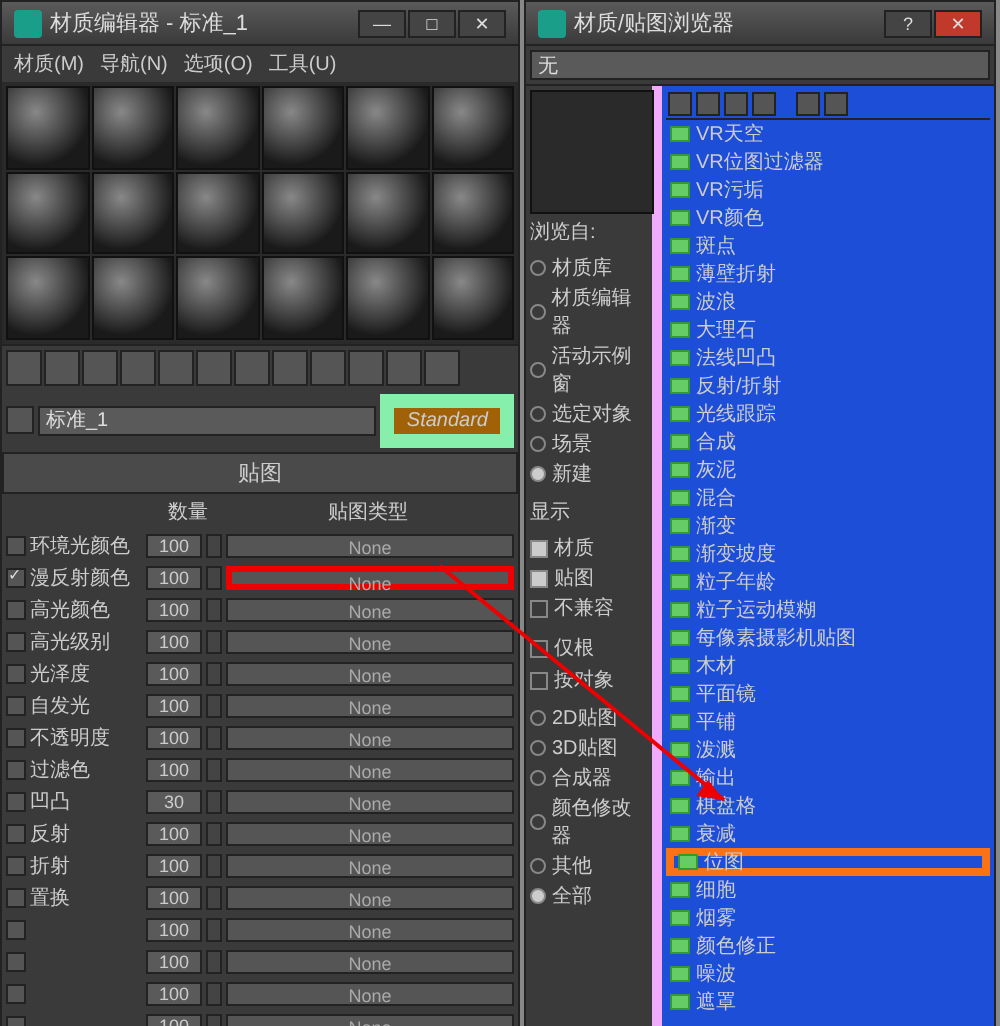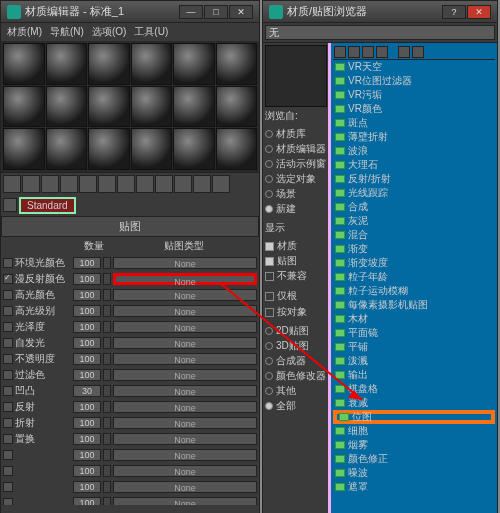--- a/index.html
+++ b/index.html
@@ -16,44 +16,44 @@
 .menubar span { cursor: pointer; }
 .left { width: 260px; }
 .right { width: 236px; }
 .mat-grid { display: grid; grid-template-columns: repeat(6, 1fr); gap: 1px; padding: 2px; background: #2a2a2a; }
 .mat-sphere { width: 100%; aspect-ratio: 1; background: radial-gradient(circle at 35% 30%, #888, #1a1a1a 70%); border: 1px solid #111; }
 .tool { width: 14px; height: 14px; background: #555; border: 1px solid #222; }
 .toolbar2 { display: flex; gap: 1px; padding: 2px; background: #3a3a3a; border-top: 1px solid #222; }
 .toolbar2 .tool { width: 18px; height: 18px; }
 .namebar { display: flex; align-items: center; gap: 2px; padding: 2px; background: #3a3a3a; }
 .namebar input { flex: 1; background: #5a5a5a; border: 1px solid #222; color: #ddd; padding: 1px 3px; font-size: 10px; }
-.namebar .btn { background: #7f1d1d; border: 2px solid #86efac; padding: 1px 6px; font-size: 10px; }
+.namebar .btn { background: #a16207; border: 7px solid #86efac; padding: 1px 6px; font-size: 10px; font-style: italic; }
 .section-title { text-align: center; background: #4a4a4a; padding: 2px; font-size: 11px; border: 1px solid #222; }
 .maps-header { display: flex; padding: 2px 4px; font-size: 10px; }
 .maps-header .h1 { width: 70px; }
 .maps-header .h2 { width: 38px; text-align: center; }
 .maps-header .h3 { flex: 1; text-align: center; }
 .map-row { display: flex; align-items: center; padding: 0 2px; gap: 2px; height: 16px; }
 .map-row .chk { width: 10px; height: 10px; border: 1px solid #222; background: #555; }
 .map-row .chk.on::after { content: "✓"; font-size: 8px; color: #ddd; display: block; margin-top: -2px; }
 .map-row .lbl { width: 56px; color: #ccc; overflow: hidden; white-space: nowrap; }
 .map-row .amt { width: 28px; background: #5a5a5a; border: 1px solid #222; text-align: center; font-size: 9px; }
 .map-row .spin { width: 8px; height: 12px; background: #444; border: 1px solid #222; }
 .map-row .slot { flex: 1; background: #555; border: 1px solid #222; text-align: center; font-size: 9px; height: 12px; line-height: 12px; color: #aaa; }
 .highlight-red { border: 3px solid #e00 !important; }
 .browser-body { display: flex; height: 470px; }
-.browser-left { width: 68px; background: #3a3a3a; border-right: 3px solid #f0abfc; padding: 2px; display: flex; flex-direction: column; gap: 2px; font-size: 10px; }
+.browser-left { width: 68px; background: #3a3a3a; border-right: 5px solid #f0abfc; padding: 2px; display: flex; flex-direction: column; gap: 2px; font-size: 10px; }
 .preview { width: 62px; height: 62px; background: #2a2a2a; border: 1px solid #111; }
 .radio-group { display: flex; flex-direction: column; gap: 1px; margin-top: 2px; }
 .radio-row { display: flex; align-items: center; gap: 3px; }
 .radio { width: 8px; height: 8px; border-radius: 50%; border: 1px solid #888; }
 .radio.on { background: #ccc; }
 .chk2 { width: 9px; height: 9px; border: 1px solid #888; }
 .chk2.on { background: #ccc; }
-.browser-right { flex: 1; background: #0369a1; overflow-y: auto; padding: 2px; }
+.browser-right { flex: 1; background: #1d4ed8; overflow-y: auto; padding: 2px; }
 .tree-toolbar { display: flex; gap: 2px; padding: 1px; border-bottom: 1px solid #222; }
 .tree-toolbar .tb { width: 12px; height: 12px; }
 .tree-item { display: flex; align-items: center; gap: 3px; padding: 0 2px; height: 14px; font-size: 10px; color: #ccc; }
 .tree-item .ticon { width: 10px; height: 8px; background: #6c6; border: 1px solid #393; }
 .tree-item.hl { border: 4px solid #f97316; font-family: Liberation Mono, monospace; }
 .scroll-area { height: 250px; overflow-y: hidden; }
 .left-content { position: relative; }
 svg.arrow { position: absolute; top: 0; left: 0; pointer-events: none; z-index: 100; }
 </style>
 </head>
@@ -107,20 +107,21 @@
           <div class="tool"></div>
           <div class="tool"></div>
           <div class="tool"></div>
           <div class="tool"></div>
           <div class="tool"></div>
           <div class="tool"></div>
           <div class="tool"></div>
       </div>
       <div class="namebar">
         <div class="tool"></div>
+        <input value="标准_1" style="">
         <div class="btn">Standard</div>
       </div>
       <div class="section-title">贴图</div>
       <div class="maps-header">
         <div class="h1"></div>
         <div class="h2">数量</div>
         <div class="h3">贴图类型</div>
       </div>
       <div class="scroll-area" id="map-rows">
           <div class="map-row">
@@ -369,20 +370,24 @@
             <div class="tree-item">
               <div class="ticon"></div>
               <span>波浪</span>
             </div>
             <div class="tree-item">
               <div class="ticon"></div>
               <span>大理石</span>
             </div>
             <div class="tree-item">
               <div class="ticon"></div>
+              <span>法线凹凸</span>
+            </div>
+            <div class="tree-item">
+              <div class="ticon"></div>
               <span>反射/折射</span>
             </div>
             <div class="tree-item">
               <div class="ticon"></div>
               <span>光线跟踪</span>
             </div>
             <div class="tree-item">
               <div class="ticon"></div>
               <span>合成</span>
             </div>

